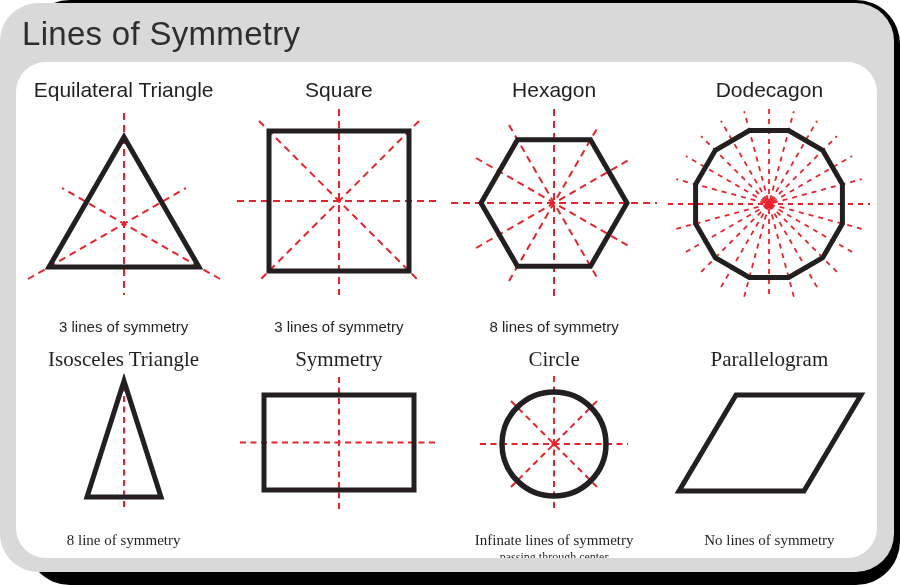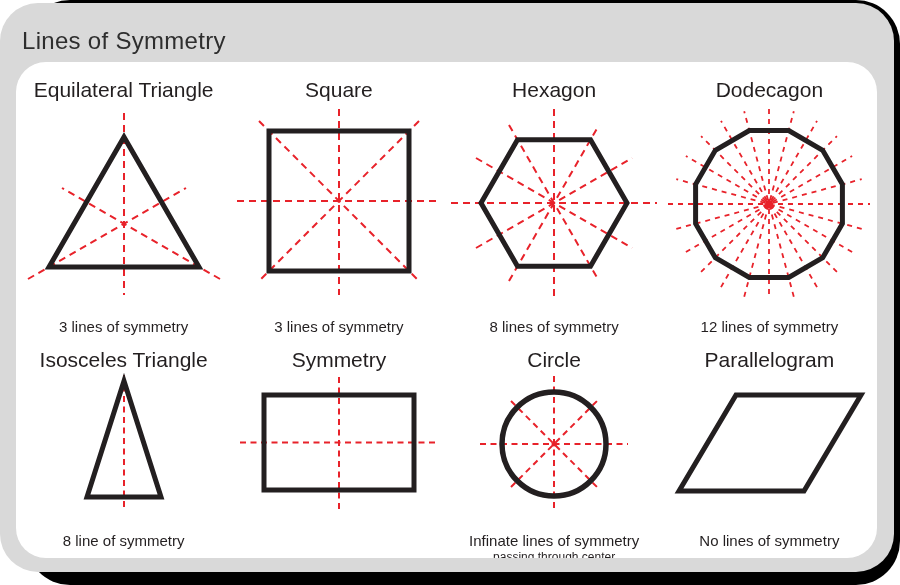--- a/index.html
+++ b/index.html
@@ -14,31 +14,31 @@
   }
   .shadow{
     position:absolute;left:26px;top:0;width:874px;height:585px;
     background:var(--shadow);border-radius:44px;
   }
   .card{
     position:absolute;left:0;top:3px;width:894px;height:569px;
     background:var(--card);border-radius:38px;
   }
   .app-title{
-    position:absolute;left:22px;top:21px;font-size:24px;line-height:40px;
+    position:absolute;left:22px;top:14px;font-size:33px;line-height:40px;
     color:#2e2e2e;letter-spacing:0.3px;
   }
   .panel{
     position:absolute;left:16px;top:62px;width:861px;height:496px;
     background:var(--panel);border-radius:30px;display:flex;flex-direction:column;
     overflow:hidden;
   }
   .row{display:flex;}
   .row1{height:275px;}
-  .row2{flex:1;}
+  .row2{flex:1;font-family:Liberation Serif, serif;}
   .divider{height:2px;background:var(--divider);margin:0 6px;}
   .cell{width:25%;display:flex;flex-direction:column;align-items:center;}
   .row1 .cell{padding-top:15px;}
   .row2 .cell{padding-top:11px;}
   .shape-title{font-size:21px;line-height:25px;color:var(--ink);white-space:nowrap;}
   .caption{font-size:15px;line-height:19px;color:var(--ink);margin-top:18px;white-space:nowrap;}
   .subcaption{font-size:12px;line-height:15px;color:var(--ink);white-space:nowrap;}
   svg.fig{display:block;margin-top:1px;}
   .shape{fill:none;stroke:var(--ink);stroke-width:5;}
   .shape-thick{fill:none;stroke:var(--ink);stroke-width:5.5;}
@@ -115,21 +115,20 @@
           <line x1="105" y1="6" x2="105" y2="194"></line>
           <line x1="129.8" y1="193.7" x2="80.2" y2="8.3"></line>
           <line x1="153" y1="184.1" x2="57" y2="17.9"></line>
           <line x1="172.9" y1="168.9" x2="37.1" y2="33.1"></line>
           <line x1="188.1" y1="149" x2="21.9" y2="53"></line>
           <line x1="197.7" y1="125.8" x2="12.3" y2="76.2"></line>
           <circle class="dot" cx="105" cy="101" r="4"></circle>
         </g>
         <polygon class="shape" points="178.4,81.3 158.7,47.3 124.7,27.6 85.3,27.6 51.3,47.3 31.6,81.3 31.6,120.7 51.3,154.7 85.3,174.4 124.7,174.4 158.7,154.7 178.4,120.7"></polygon>
       </svg>
-      <div class="caption">12 lines of symmetry</div>
     </div>
 
   </div>
 
   <div class="divider"></div>
 
   <div class="row row2">
 
     <div class="cell">
       <div class="shape-title">Isosceles Triangle</div>

